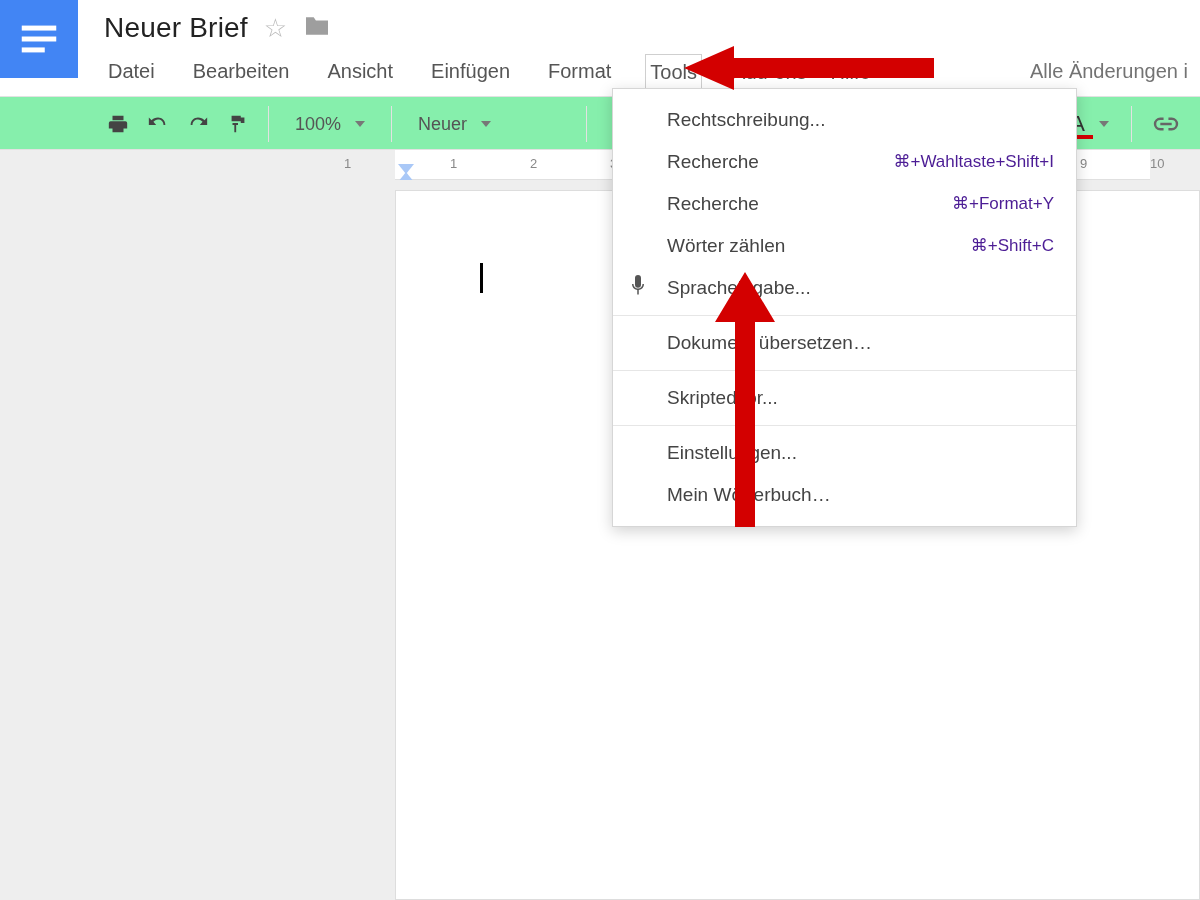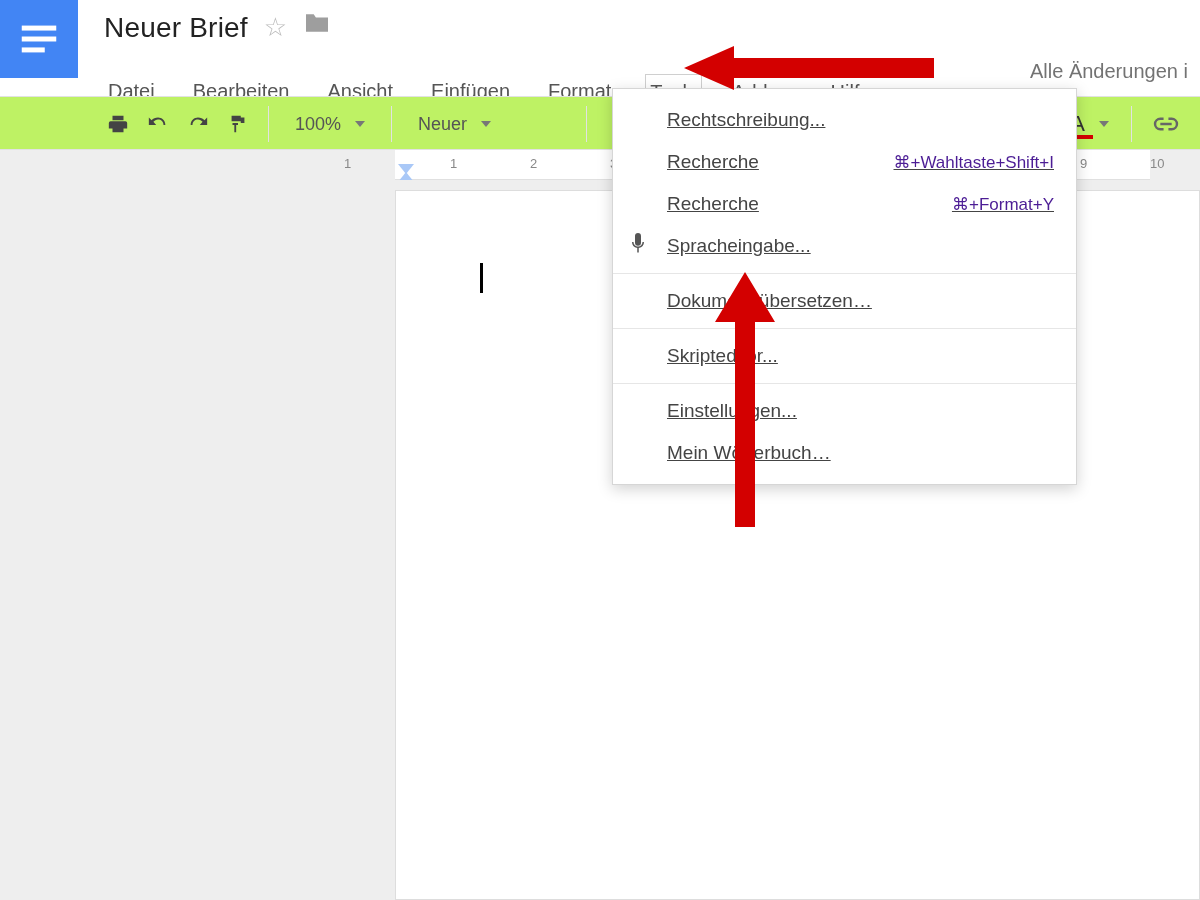--- a/index.html
+++ b/index.html
@@ -6,38 +6,38 @@
   html, body { width: 1200px; height: 900px; overflow: hidden; background: #fff; }
 
   
   .logo {
     position: absolute; left: 0; top: 0; width: 78px; height: 78px;
     background: #4285f4; display: flex; align-items: center; justify-content: center;
   }
   .logo svg { width: 46px; height: 46px; }
 
   
-  .title-row { position: absolute; left: 104px; top: 12px; display: flex; align-items: flex-start; gap: 16px; }
+  .title-row { position: absolute; left: 104px; top: 12px; display: flex; align-items: center; gap: 16px; }
   .doc-title { font-size: 28px; color: #222; letter-spacing: .2px; }
   .star { color:#bbb; font-size: 26px; }
   .folder { color:#9e9e9e; }
   .folder svg { width: 28px; height: 22px; }
 
   
-  .menubar { position: absolute; left: 104px; top: 54px; display: flex; gap: 30px; font-size: 20px; color:#555;margin-top:20px; }
+  .menubar { position: absolute; left: 104px; top: 54px; display: flex; gap: 30px; font-size: 20px; color:#555; }
   .menubar .mi { padding: 6px 4px; cursor: pointer; }
   .menubar .active { border: 1px solid #cfcfcf; border-bottom: 1px solid #fff; background:#fff; }
 
   .obscured { display:flex; align-items:center; gap:24px; color:#555; }
   .obscured .strike { text-decoration: line-through; text-decoration-color:#d30000; text-decoration-thickness: 4px;}
   .save-status { position:absolute; left:1030px; top:60px; font-size:20px; color:#737373; white-space:nowrap; }
 
   
   .toolbar-wrap { position: absolute; left: 0; right:0; top: 96px; height: 54px;
-    border-top:1px solid #e2e2e2; border-bottom:1px solid #e2e2e2; background:#bef264;text-decoration:underline; }
+    border-top:1px solid #e2e2e2; border-bottom:1px solid #e2e2e2; background:#86efac;text-decoration:underline; }
   .toolbar { position:absolute; left: 100px; top:0; height:54px; display:flex; align-items:center; gap:4px; }
   .tb-btn { width:36px; height:36px; display:flex; align-items:center; justify-content:center; color:#444; }
   .tb-btn svg { width:22px; height:22px; }
   .vsep { width:1px; height:36px; background:#e2e2e2; margin:0 8px;}
   .dd { display:flex; align-items:center; height:36px; padding:0 14px; color:#555; font-size:18px; gap:14px;}
   .caret { width:0;height:0;border-left:5px solid transparent;border-right:5px solid transparent;border-top:6px solid #777;}
   .toolbar-right { position:absolute; right:12px; top:0; height:54px; display:flex; align-items:center; gap:4px;}
   .text-color { position:relative; font-family: "Times New Roman", serif; font-size:22px; color:#333;}
   .text-color .underline { position:absolute; left:-4px; right:-8px; bottom:-2px; height:4px; background:#d30000;}
   .link-icon svg{ width:26px; height:16px; }
@@ -55,21 +55,21 @@
   .canvas-area { position:absolute; left:0; right:0; top:180px; bottom:0; background:#eeeeee; }
   .page { position:absolute; left:395px; top:10px; width:805px; height:710px; background:#fff; border:1px solid #ddd; }
   .cursor { position:absolute; left:84px; top:72px; width:2.5px; height:30px; background:#000;}
 
   
   .menu {
     position:absolute; left:612px; top:88px; width:465px; background:#fff;
     border:1px solid #d6d6d6; box-shadow: 0 4px 14px rgba(0,0,0,0.18);
     padding: 10px 0; z-index: 50;
   }
-  .menu .row { display:flex; align-items:center; padding: 10px 22px 10px 54px; font-size:19px; color:#444; position:relative;text-decoration:underline;}
+  .menu .row { display:flex; align-items:flex-start; padding: 10px 22px 10px 54px; font-size:19px; color:#444; position:relative;}
   .menu .row .sc { margin-left:auto; color:#4c1d95; font-size:17px;}
   .menu .hr { height:1px; background:#e6e6e6; margin:6px 0;}
   .menu .mic { position:absolute; left:16px; top:50%; transform:translateY(-50%); color:#555;}
   .menu .mic svg{width:18px;height:22px;}
 
   
   .arrow1 { position:absolute; left:684px; top:40px; z-index:60; }
   .arrow2 { position:absolute; left:705px; top:272px; z-index:60; }
 </style>
 </head>
@@ -192,20 +192,24 @@
     </div>
   <div class="row">
       <span>Recherche</span>
       <span class="sc">⌘+Wahltaste+Shift+I</span>
     </div>
   <div class="row">
       <span>Recherche</span>
       <span class="sc">⌘+Format+Y</span>
     </div>
   <div class="row">
+      <span>Wörter zählen</span>
+      <span class="sc">⌘+Shift+C</span>
+    </div>
+  <div class="row">
     <span class="mic"><svg viewBox="0 0 24 28">
           <path fill="#555" d="M12 0a4 4 0 0 1 4 4v9a4 4 0 0 1-8 0V4a4 4 0 0 1 4-4zM4 12h2a6 6 0 0 0 12 0h2a8 8 0 0 1-7 7.9V26h-2v-6.1A8 8 0 0 1 4 12z"></path>
         </svg></span>
     <span>Spracheingabe...</span>
   </div>
   <div class="hr"></div>
   <div class="row">
       <span>Dokument übersetzen…</span>
     </div>
   <div class="hr"></div>

